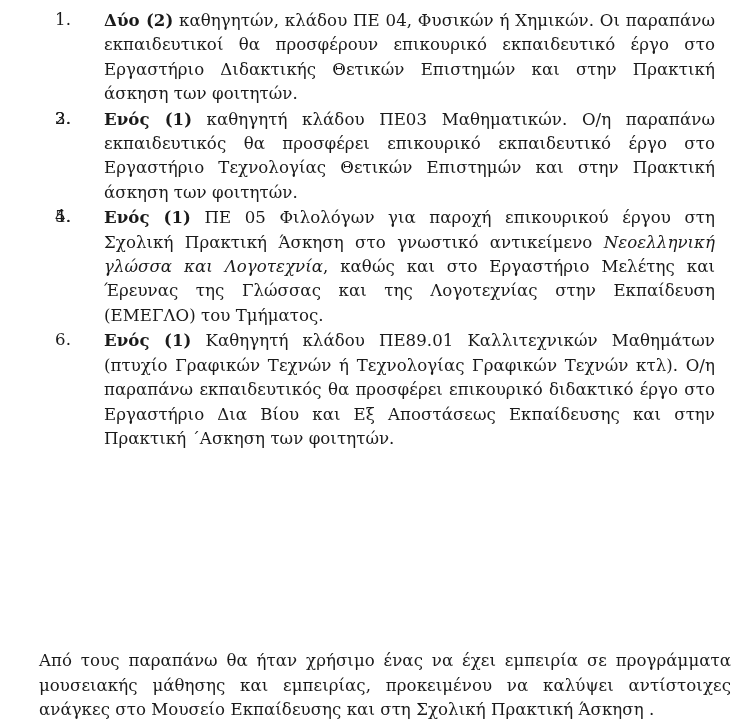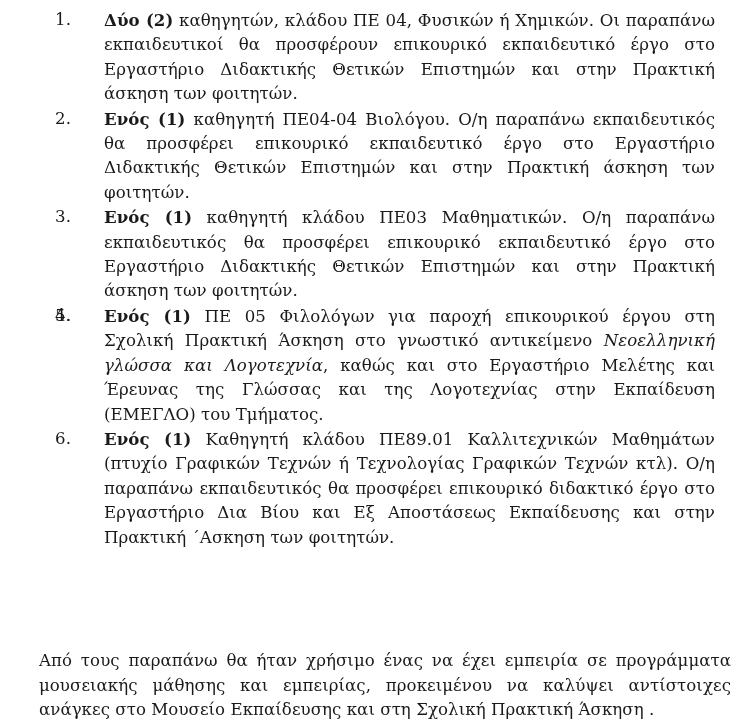--- a/index.html
+++ b/index.html
@@ -102,26 +102,25 @@
 
   <ol class="doc-list">
 
     <li class="doc-item" style="text-align:justify;">
       <span class="item-number">1.</span>
       <span class="item-body"><b class="lead">Δύο (2)</b><span> καθηγητών, κλάδου ΠΕ 04, Φυσικών ή Χημικών. Οι παραπάνω εκπαιδευτικοί θα προσφέρουν επικουρικό εκπαιδευτικό έργο στο Εργαστήριο Διδακτικής Θετικών Επιστημών και στην Πρακτική άσκηση των φοιτητών.</span></span>
     </li>
 
     <li class="doc-item">
       <span class="item-number">2.</span>
-      <span class="item-body"><b class="lead">Ενός (1)</b><span> καθηγητή ΠΕ04-04 Βιολόγου. Ο/η παραπάνω εκπαιδευτικός θα προσφέρει επικουρικό εκπαιδευτικό έργο στο Εργαστήριο Διδακτικής Θετικών Επιστημών και στην Πρακτική άσκηση των φοιτητών.</span></span>
     </li>
 
     <li class="doc-item">
       <span class="item-number">3.</span>
-      <span class="item-body"><b class="lead">Ενός (1)</b><span> καθηγητή κλάδου ΠΕ03 Μαθηματικών. Ο/η παραπάνω εκπαιδευτικός θα προσφέρει επικουρικό εκπαιδευτικό έργο στο Εργαστήριο Διδακτικής Θετικών Επιστημών και στην Πρακτική άσκηση των φοιτητών.</span></span>
+      <span class="item-body"><b class="lead">Ενός (1)</b><span> καθηγητή κλάδου ΠΕ03 Μαθηματικών. Ο/η παραπάνω εκπαιδευτικός θα προσφέρει επικουρικό εκπαιδευτικό έργο στο Εργαστήριο Τεχνολογίας Θετικών Επιστημών και στην Πρακτική άσκηση των φοιτητών.</span></span>
     </li>
 
     <li class="doc-item">
       <span class="item-number">4.</span>
     </li>
 
     <li class="doc-item">
       <span class="item-number">5.</span>
       <span class="item-body"><b class="lead">Ενός (1)</b><span> ΠΕ 05 Φιλολόγων για παροχή επικουρικού έργου στη Σχολική Πρακτική Άσκηση στο γνωστικό αντικείμενο </span><i class="ital">Νεοελληνική γλώσσα και Λογοτεχνία</i><span>, καθώς και στο Εργαστήριο Μελέτης και Έρευνας της Γλώσσας και της Λογοτεχνίας στην Εκπαίδευση (ΕΜΕΓΛΟ) του Τμήματος.</span></span>
     </li>

